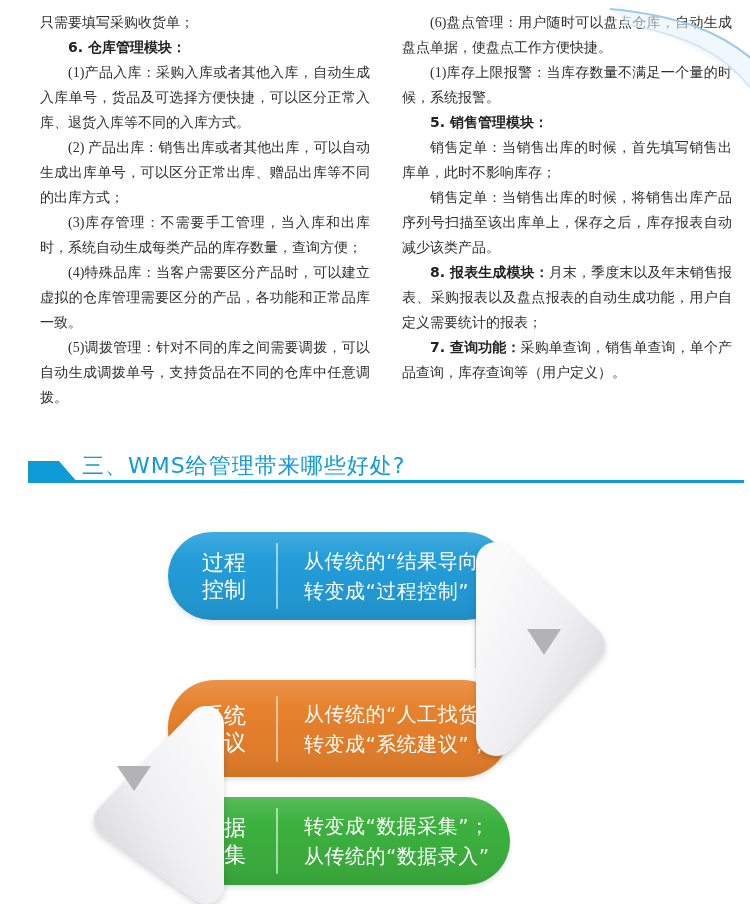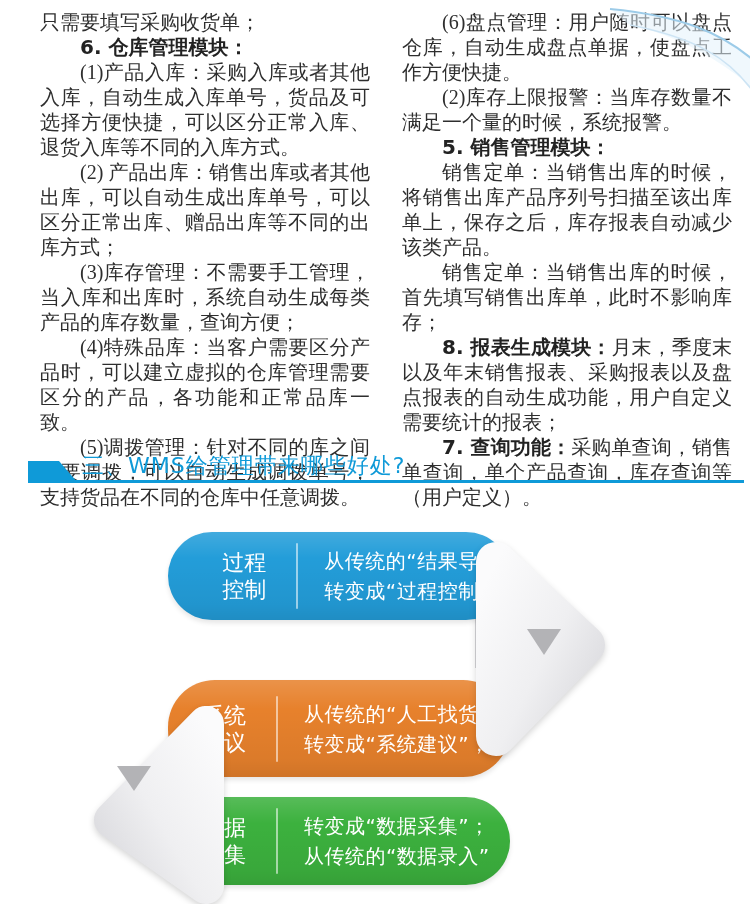--- a/index.html
+++ b/index.html
@@ -7,21 +7,21 @@
     width:750px;height:904px;position:relative;overflow:hidden;
     background:#ffffff;
     font-family:"Liberation Serif","DejaVu Serif",serif;
   }
   
   .article{
     position:absolute;left:40px;top:10px;width:692px;
     display:flex;gap:32px;
   }
   .col{
-    width:330px;font-size:20px;line-height:25px;text-align:justify;
+    width:330px;font-size:14px;line-height:25px;text-align:justify;
     color:#2e2e2e;letter-spacing:0;
   }
   .para{margin:0;text-indent:2em;}
   .para.noindent{text-indent:0;}
   .lead{
     font-family:"DejaVu Sans","Liberation Sans",sans-serif;
     font-weight:700;color:#222;
   }
   
   .flag{
@@ -84,37 +84,37 @@
     <p class="para noindent"><span class="lead"></span><span>只需要填写采购收货单；</span></p>
     <p class="para"><span class="lead">6. 仓库管理模块：</span><span></span></p>
     <p class="para"><span class="lead"></span><span>(1)产品入库：采购入库或者其他入库，自动生成入库单号，货品及可选择方便快捷，可以区分正常入库、退货入库等不同的入库方式。</span></p>
     <p class="para"><span class="lead"></span><span>(2) 产品出库：销售出库或者其他出库，可以自动生成出库单号，可以区分正常出库、赠品出库等不同的出库方式；</span></p>
     <p class="para"><span class="lead"></span><span>(3)库存管理：不需要手工管理，当入库和出库时，系统自动生成每类产品的库存数量，查询方便；</span></p>
     <p class="para"><span class="lead"></span><span>(4)特殊品库：当客户需要区分产品时，可以建立虚拟的仓库管理需要区分的产品，各功能和正常品库一致。</span></p>
     <p class="para"><span class="lead"></span><span>(5)调拨管理：针对不同的库之间需要调拨，可以自动生成调拨单号，支持货品在不同的仓库中任意调拨。</span></p>
   </div>
   <div class="col">
     <p class="para"><span class="lead"></span><span>(6)盘点管理：用户随时可以盘点仓库，自动生成盘点单据，使盘点工作方便快捷。</span></p>
-    <p class="para"><span class="lead"></span><span>(2)库存上限报警：当库存数量不满足一个量的时候，系统报警。</span></p>
+    <p class="para"><span class="lead"></span><span>(1)库存上限报警：当库存数量不满足一个量的时候，系统报警。</span></p>
     <p class="para"><span class="lead">5. 销售管理模块：</span><span></span></p>
+    <p class="para"><span class="lead"></span><span>销售定单：当销售出库的时候，首先填写销售出库单，此时不影响库存；</span></p>
     <p class="para"><span class="lead"></span><span>销售定单：当销售出库的时候，将销售出库产品序列号扫描至该出库单上，保存之后，库存报表自动减少该类产品。</span></p>
-    <p class="para"><span class="lead"></span><span>销售定单：当销售出库的时候，首先填写销售出库单，此时不影响库存；</span></p>
     <p class="para"><span class="lead">8. 报表生成模块：</span><span>月末，季度末以及年末销售报表、采购报表以及盘点报表的自动生成功能，用户自定义需要统计的报表；</span></p>
     <p class="para"><span class="lead">7. 查询功能：</span><span>采购单查询，销售单查询，单个产品查询，库存查询等（用户定义）。</span></p>
   </div>
 </div>
 
 <div class="flag"></div>
 <div class="rule"></div>
 <h2 class="heading">三、WMS给管理带来哪些好处?</h2>
 
 <div class="strip strip-right"></div>
 <div class="strip strip-left"></div>
 
-<div class="banner banner-1" style="background-color: rgb(35, 157, 217); justify-content: flex-end;">
+<div class="banner banner-1" style="background-color: rgb(35, 157, 217);">
   <div class="blabel">
     <span>过程</span>
     <span>控制</span>
   </div>
   <div class="bdivider"></div>
   <div class="btext">
     <span>从传统的“结果导向”</span>
     <span>转变成“过程控制”；</span>
   </div>
 </div>

